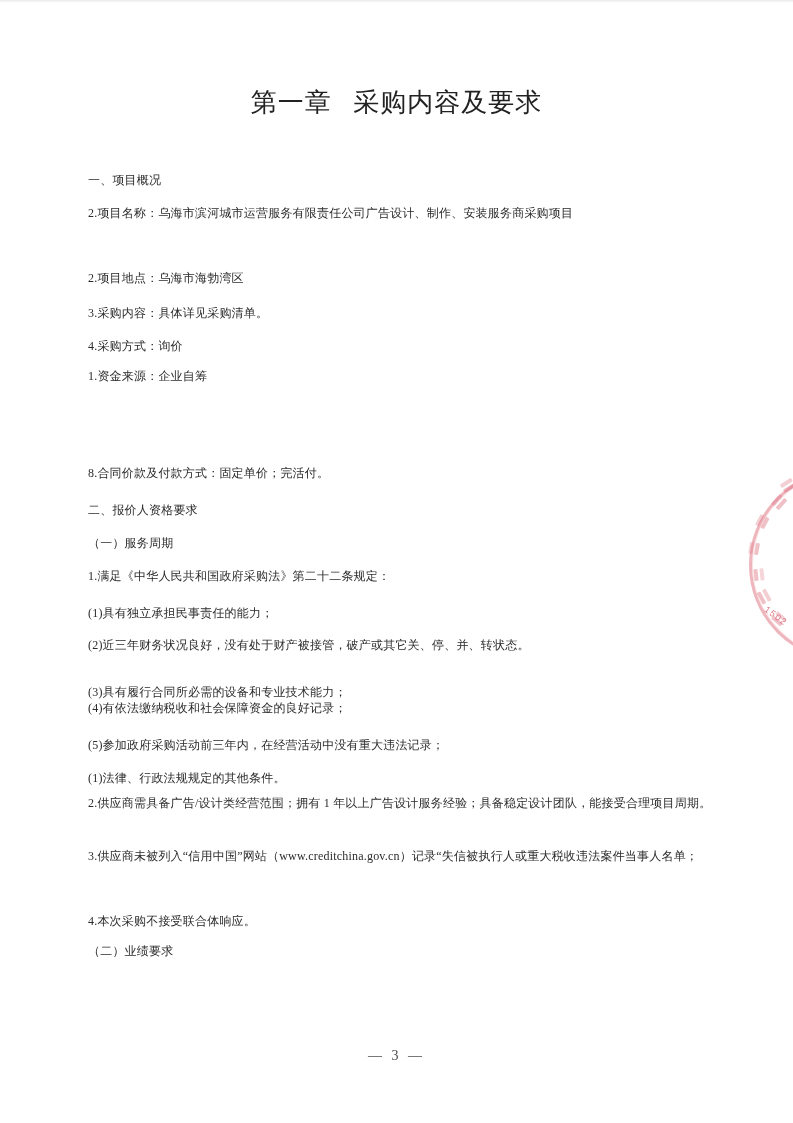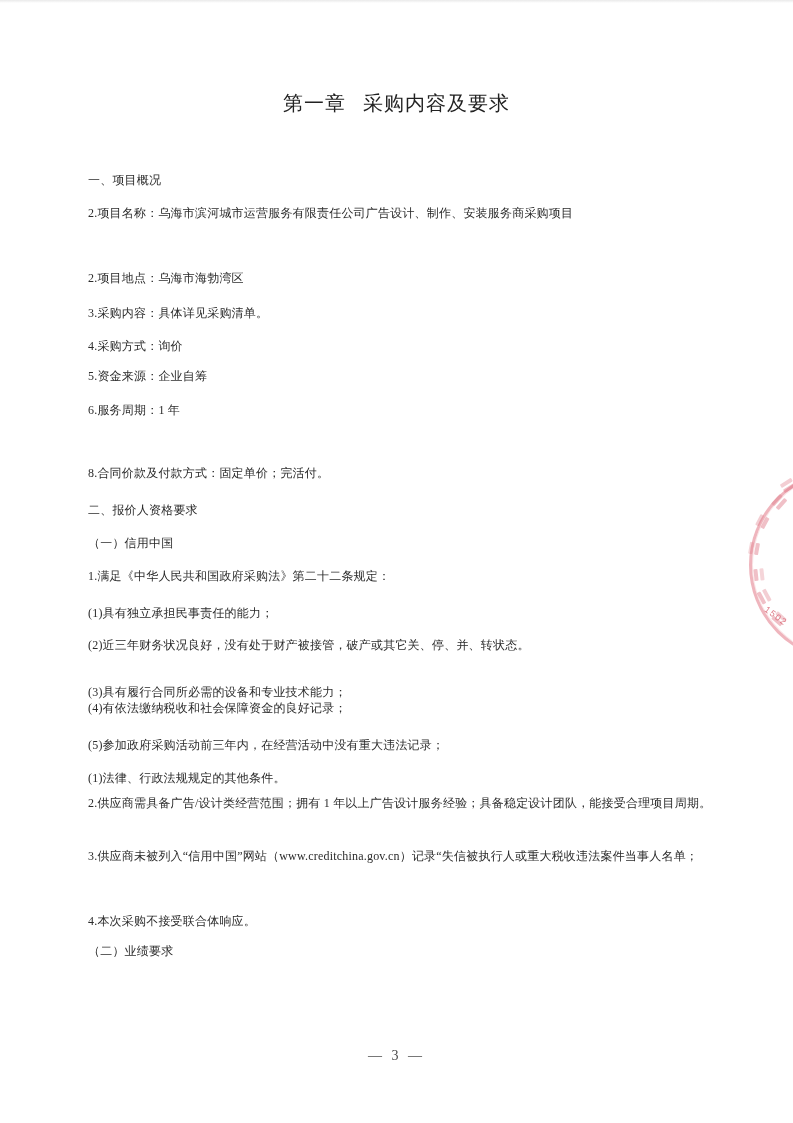--- a/index.html
+++ b/index.html
@@ -14,21 +14,21 @@
   }
   .scan-edge{
     position:absolute;top:0;left:0;right:0;height:3px;
     background:linear-gradient(#d8d8d8,rgba(255,255,255,0));
     opacity:.55;
   }
   .doc-title{
     position:absolute;top:83px;left:0;right:0;
     margin:0;
     text-align:center;
-    font-size:20px;
+    font-size:26px;
     font-weight:500;
     letter-spacing:1px;
     line-height:40px;
     white-space:pre;
     color:#222;
   }
   .l{
     position:absolute;left:64px;right:62px;
     margin:0;
     font-size:12px;
@@ -88,26 +88,25 @@
 <div class="page">
   <div class="scan-edge"></div>
 
   <h1 class="doc-title">第一章  采购内容及要求</h1>
 
   <p class="l" style="top:169px">一、项目概况</p>
   <p class="l wrap32" style="top:197px">2.项目名称：乌海市滨河城市运营服务有限责任公司广告设计、制作、安装服务商采购项目</p>
   <p class="l" style="top:267px">2.项目地点：乌海市海勃湾区</p>
   <p class="l" style="top:302px">3.采购内容：具体详见采购清单。</p>
   <p class="l" style="top:335px">4.采购方式：询价</p>
-  <p class="l" style="top:365px">5.资金来源：企业自筹</p>
-  <p class="l" style="top:399px">6.服务周期：1 年</p>
+  <p class="l" style="top:365px">1.资金来源：企业自筹</p>
   <p class="l" style="top:462px">8.合同价款及付款方式：固定单价；完活付。</p>
 
   <p class="l bold" style="top:499px">二、报价人资格要求</p>
-  <p class="l" style="top:532px">（一）信用中国</p>
+  <p class="l" style="top:532px">（一）服务周期</p>
   <p class="l" style="top:565px">1.满足《中华人民共和国政府采购法》第二十二条规定：</p>
   <p class="l" style="top:602px">(1)具有独立承担民事责任的能力；</p>
   <p class="l" style="top:634px">(2)近三年财务状况良好，没有处于财产被接管，破产或其它关、停、并、转状态。</p>
   <p class="l" style="top:681px">(3)具有履行合同所必需的设备和专业技术能力；</p>
   <p class="l" style="top:697px">(4)有依法缴纳税收和社会保障资金的良好记录；</p>
   <p class="l" style="top:734px">(5)参加政府采购活动前三年内，在经营活动中没有重大违法记录；</p>
   <p class="l" style="top:767px">(1)法律、行政法规规定的其他条件。</p>
 
   <p class="l wrap20" style="top:793px">2.供应商需具备广告/设计类经营范围；拥有 1 年以上广告设计服务经验；具备稳定设计团队，能接受合理项目周期。</p>
   <p class="l wrap27" style="top:843px">3.供应商未被列入“信用中国”网站（www.creditchina.gov.cn）记录“失信被执行人或重大税收违法案件当事人名单；</p>

